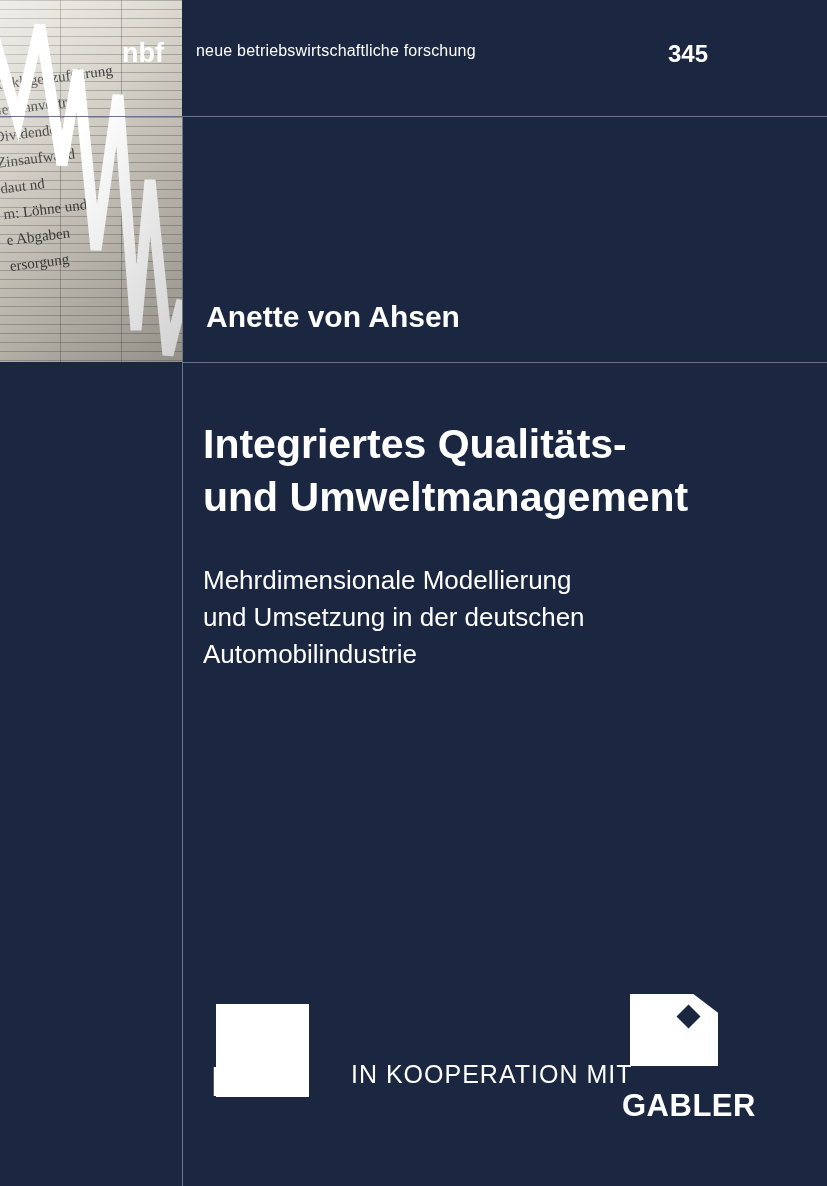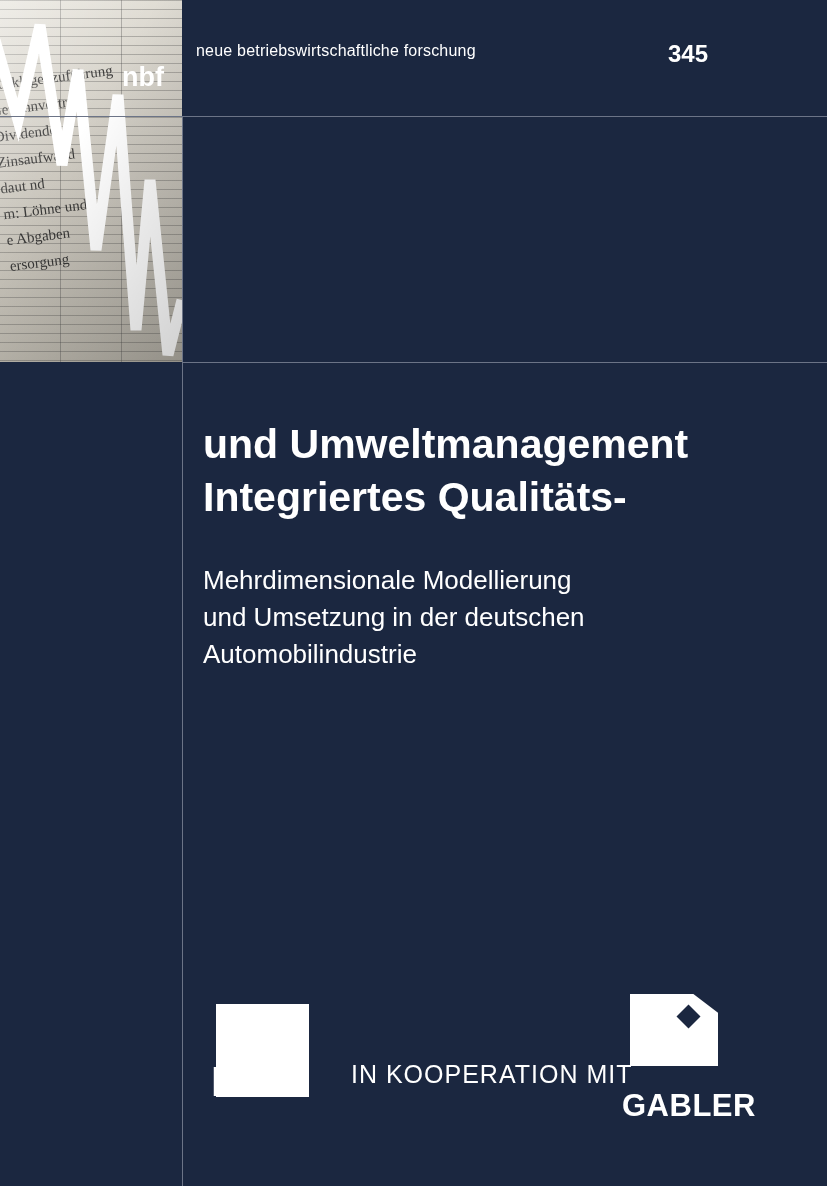--- a/index.html
+++ b/index.html
@@ -94,21 +94,20 @@
     background: #6c7487;
   }
   .nbf-logo {
     position: absolute;
     left: 122px;
     top: 38px;
     font-size: 27px;
     font-weight: bold;
     color: #ffffff;
     letter-spacing: 0px;
-    margin-top: 24px;
   }
   .series-title {
     position: absolute;
     left: 196px;
     top: 42px;
     font-size: 16px;
     color: #ffffff;
     letter-spacing: 0.2px;
   }
   .series-number {
@@ -275,24 +274,25 @@
 
   <div class="series-bar"></div>
   <div class="series-rule"></div>
   <div class="nbf-logo">nbf</div>
   <div class="series-title">neue betriebswirtschaftliche forschung</div>
   <div class="series-number">345</div>
 
   <div class="vrule"></div>
   <div class="hrule-author"></div>
 
+  <div class="author">Anette von Ahsen</div>
 
   <div class="title">
+    <div>Integriertes Qualitäts-</div>
     <div>und Umweltmanagement</div>
-    <div>Integriertes Qualitäts-</div>
   </div>
 
   <div class="subtitle">
     <div>Mehrdimensionale Modellierung</div>
     <div>und Umsetzung in der deutschen</div>
     <div>Automobilindustrie</div>
   </div>
 
   <div class="logos">
 

